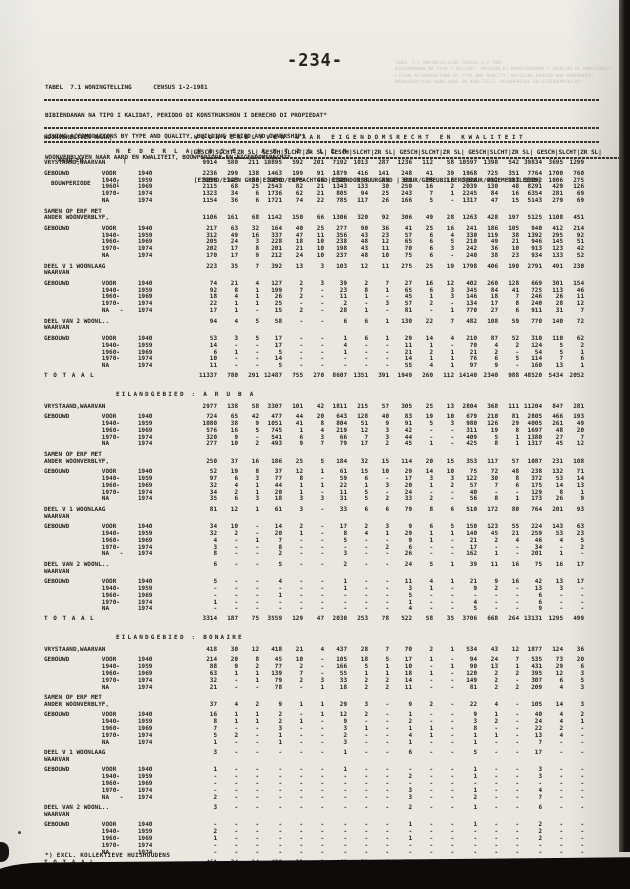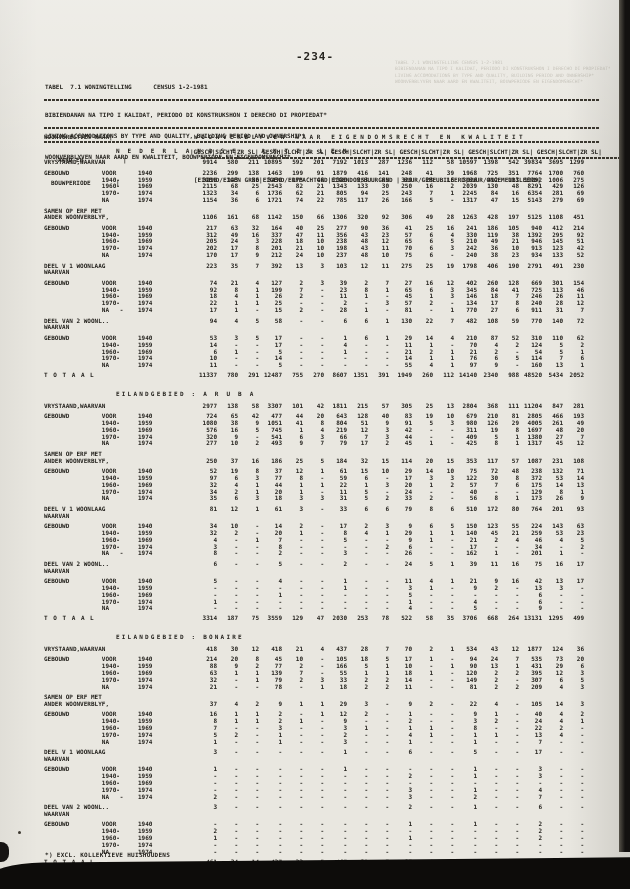--- a/index.html
+++ b/index.html
@@ -2,21 +2,21 @@
 <html><head>
 <meta charset="utf-8">
 <style>
   html,body{margin:0;padding:0;}
   .stage{position:relative;width:630px;height:889px;background:#e9e7e0;overflow:hidden;
     font-family:"DejaVu Sans Mono",monospace;color:#26241f;}
   .paper-shade{position:absolute;inset:0;background:
     linear-gradient(180deg,rgba(255,255,255,.25) 0%,rgba(0,0,0,0) 18%),
     linear-gradient(90deg,rgba(0,0,0,.04) 0%,rgba(0,0,0,0) 6%,rgba(0,0,0,0) 90%,rgba(0,0,0,.10) 99%);}
   .pageno{position:absolute;top:50px;left:0;width:100%;text-align:center;
-    font-size:11px;font-weight:700;letter-spacing:1px;}
+    font-size:17px;font-weight:700;letter-spacing:1px;}
   .titleblock{position:absolute;left:45px;top:69px;font-size:6px;font-weight:700;line-height:7px;white-space:pre;}
   .titleblock .t1{margin-bottom:7px;}
   .ghost{position:absolute;left:395px;top:60px;width:215px;font-size:4.6px;line-height:6.4px;
     color:#8d887c;opacity:.38;white-space:nowrap;overflow:hidden;filter:blur(.3px);}
   .rule{position:absolute;left:44px;width:556px;height:2px;
     background:repeating-linear-gradient(90deg,#3a372f 0 3px,rgba(0,0,0,0) 3px 4px);}
   .hdr{position:absolute;left:44px;top:103px;width:556px;font-size:6px;font-weight:700;line-height:7.6px;white-space:pre;}
   .hdr-row{display:flex;}
   .stub{width:150px;flex:none;}
   .stub div{white-space:pre;}

